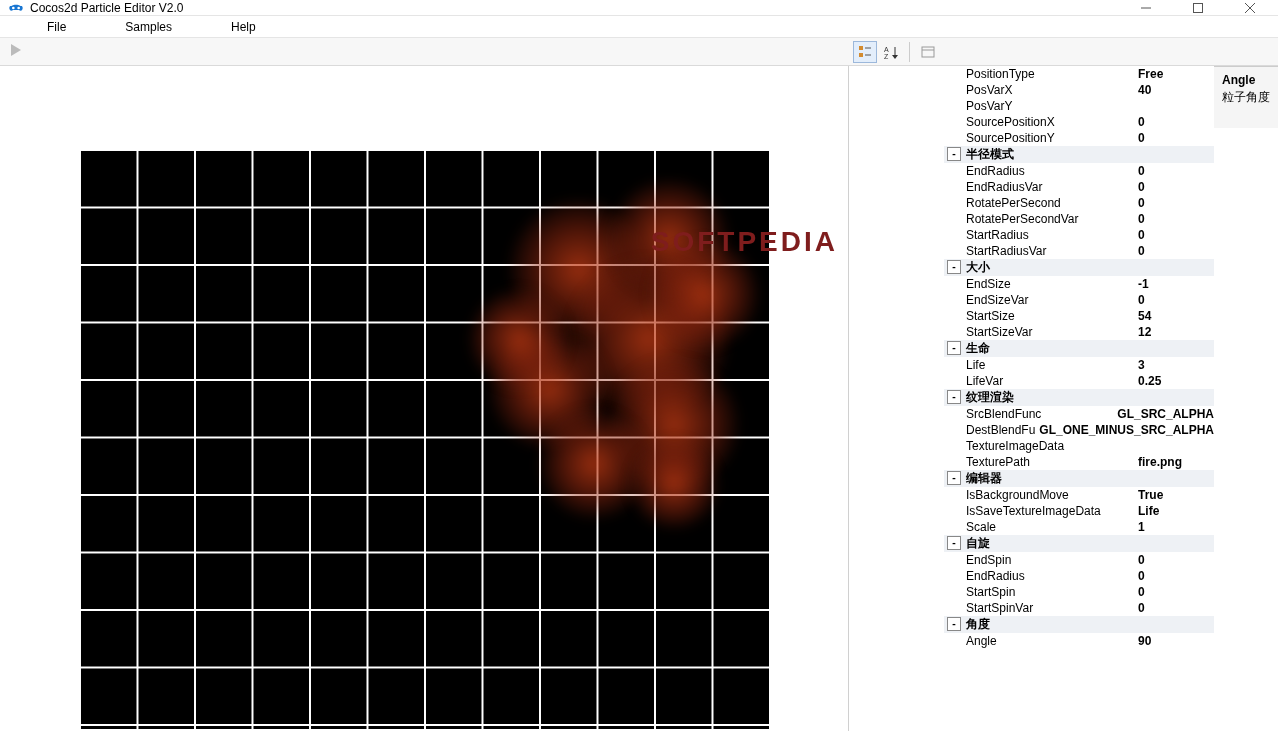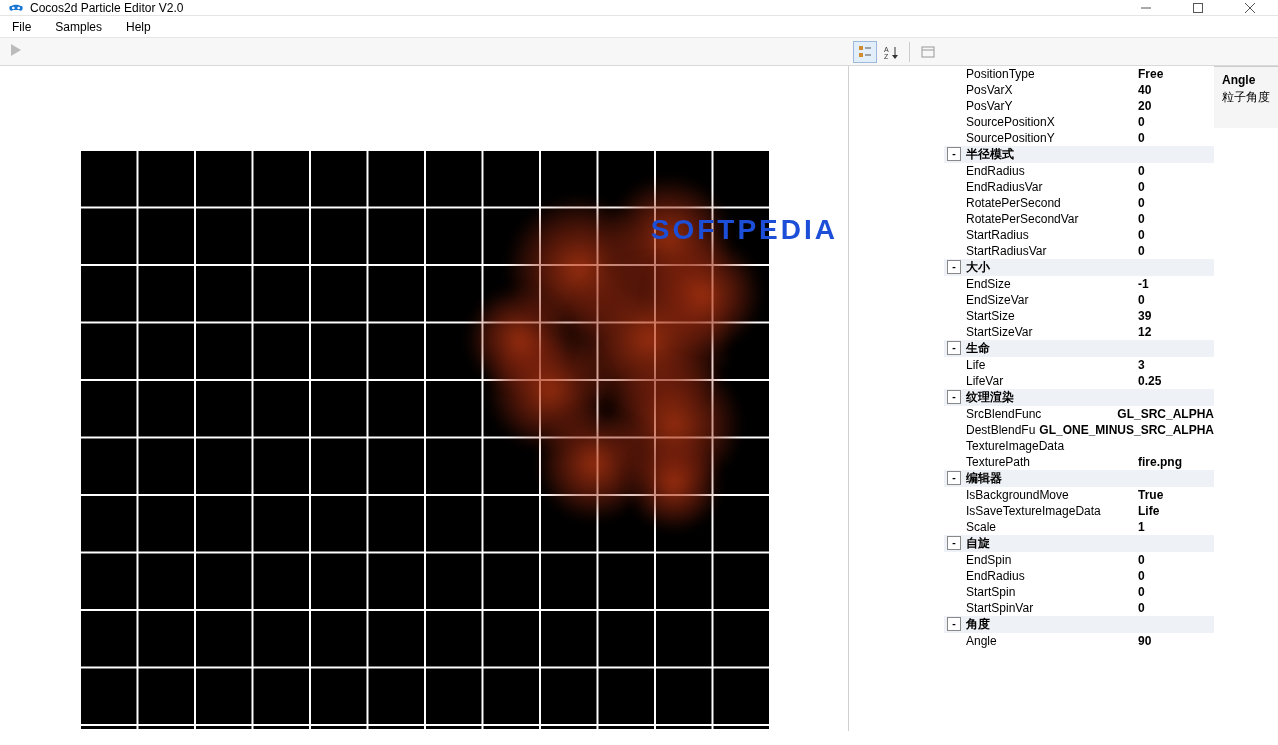--- a/index.html
+++ b/index.html
@@ -6,29 +6,29 @@
 body { font-family: "Segoe UI", Tahoma, sans-serif; font-size: 12px; background: #fff; overflow: hidden; }
 
 .titlebar { height: 16px; display: flex; align-items: center; padding: 0 8px; background: #fff; border-bottom: 1px solid #e5e5e5; }
 .titlebar .icon-app { width: 16px; height: 16px; margin-right: 6px; color: #1976d2; }
 .titlebar .title { flex: 1; font-size: 12px; }
 .titlebar .win-controls { display: flex; gap: 12px; }
 .titlebar .win-btn { width: 40px; height: 28px; display: flex; align-items: center; justify-content: center; cursor: pointer; }
 .titlebar .win-btn svg { stroke: #555; }
 
 .menubar { height: 22px; display: flex; align-items: center; padding: 0 8px; gap: 16px; border-bottom: 1px solid #e5e5e5; }
-.menubar .menu-item { cursor: pointer; padding: 2px 4px; }
+.menubar .menu-item { cursor: pointer; padding: 2px 4px; margin-left: 35px; }
 
 .toolbar { height: 28px; display: flex; align-items: center; padding: 0 8px; background: #f7f7f7; border-bottom: 1px solid #dadada; }
 .toolbar .play-btn { width: 20px; height: 20px; cursor: pointer; color: #999; }
 
 .workspace { display: flex; height: calc(100vh - 80px); }
 
 .viewport { flex: 1; position: relative; overflow: hidden; display:flex; align-items:center; justify-content:center; }
-.watermark { position: absolute; top: 148px; right: 10px; font-size: 28px; font-weight: 600; color: #1d4ed8; letter-spacing: 3px; z-index: 1; pointer-events:none; }
+.watermark { position: absolute; top: 160px; right: 10px; font-size: 28px; font-weight: 600; color: #7f1d1d; letter-spacing: 3px; z-index: 1; pointer-events:none; }
 .canvas { position: relative; width: 690px; height: 580px; background: #000; margin-top: 80px; }
 .grid { position: absolute; inset: 0; background-image: linear-gradient(to right, #fff 2px, transparent 2px), linear-gradient(to bottom, #fff 2px, transparent 2px); background-size: 57.5px 57.5px; }
 .particles { position: absolute; top: 30px; left: 370px; width: 320px; height: 360px; pointer-events:none; }
 .blob { position: absolute; border-radius: 50%; background: radial-gradient(circle, rgba(200,60,20,0.75) 0%, rgba(150,40,15,0.5) 40%, rgba(80,20,10,0) 75%); filter: blur(6px); }
 
 .sidebar { width: 430px; display: flex; flex-direction: row; border-left: 1px solid #d0d0d0; background: #fff; }
 .pg-toolbar { height: 28px; background: #f7f7f7; border-bottom: 1px solid #dadada; display: flex; align-items: center; padding: 0 4px; gap: 2px; margin-top:-28px; }
 .pg-toolbar .pg-btn { width: 24px; height: 22px; display: flex; align-items: center; justify-content: center; border: 1px solid transparent; cursor: pointer; }
 .pg-toolbar .pg-btn.active { background: #e3eefb; border: 1px solid #9cb8db; }
 .pg-toolbar .pg-sep { width:1px; height:20px; background:#ccc; margin:0 4px; }
@@ -142,21 +142,20 @@
         <div class="pg-row">
           <div class="pg-label">PositionType</div>
           <div class="pg-value">Free</div>
         </div>
         <div class="pg-row">
           <div class="pg-label">PosVarX</div>
           <div class="pg-value">40</div>
         </div>
         <div class="pg-row">
           <div class="pg-label">PosVarY</div>
-          <div class="pg-value">20</div>
         </div>
         <div class="pg-row">
           <div class="pg-label">SourcePositionX</div>
           <div class="pg-value">0</div>
         </div>
         <div class="pg-row">
           <div class="pg-label">SourcePositionY</div>
           <div class="pg-value">0</div>
         </div>
         <div class="pg-cat">
@@ -194,21 +193,21 @@
         <div class="pg-row">
           <div class="pg-label">EndSize</div>
           <div class="pg-value">-1</div>
         </div>
         <div class="pg-row">
           <div class="pg-label">EndSizeVar</div>
           <div class="pg-value">0</div>
         </div>
         <div class="pg-row">
           <div class="pg-label">StartSize</div>
-          <div class="pg-value">39</div>
+          <div class="pg-value">54</div>
         </div>
         <div class="pg-row">
           <div class="pg-label">StartSizeVar</div>
           <div class="pg-value">12</div>
         </div>
         <div class="pg-cat">
           <div class="toggle">-</div>
           <div class="cat-text">生命</div>
         </div>
         <div class="pg-row">

